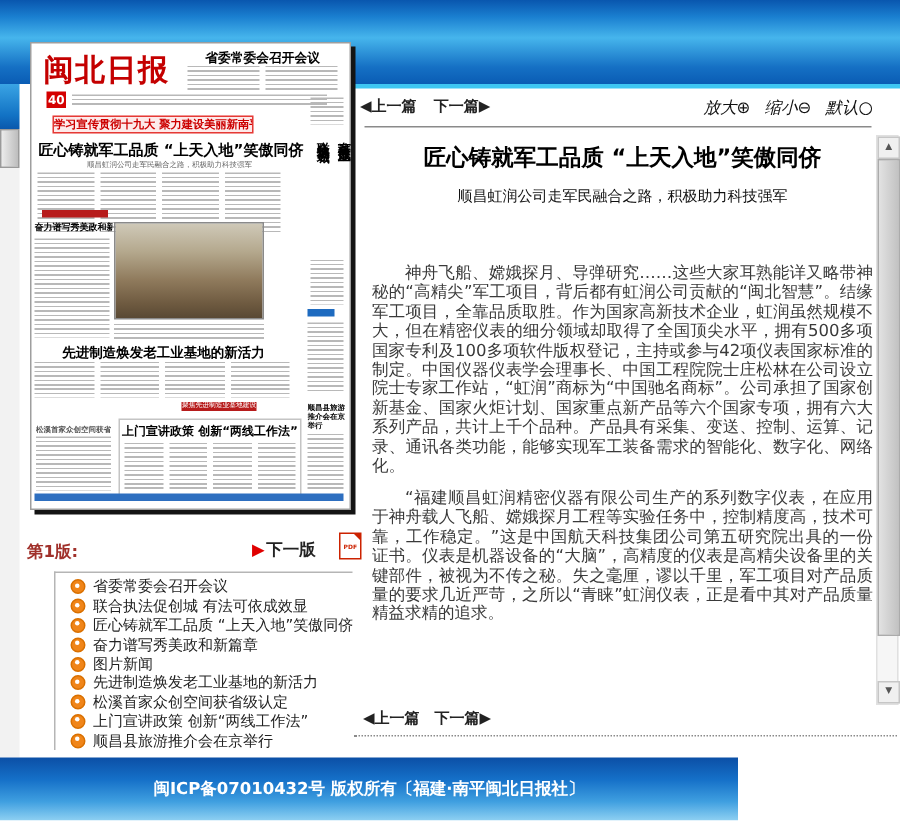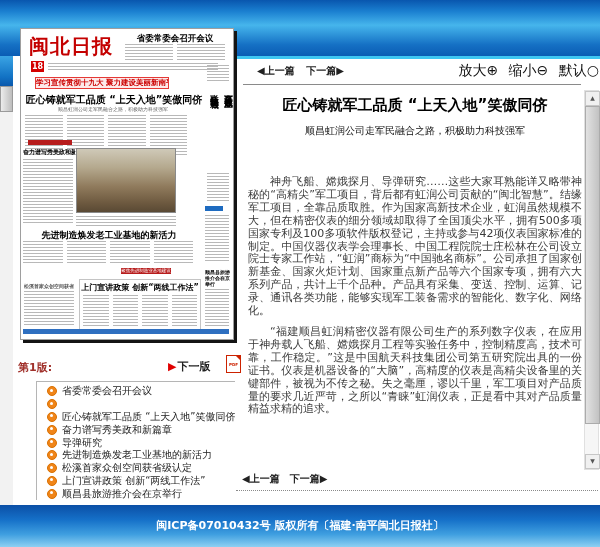--- a/index.html
+++ b/index.html
@@ -86,25 +86,25 @@
   .article-list{position:absolute;left:36px;top:381px;width:198px;border-top:1px solid #b5b5b5;
     border-left:1px solid #b5b5b5;padding-top:3px;}
   .list-item{display:flex;align-items:center;height:12.8px;padding-left:10px;font-size:10px;
     color:#222;cursor:pointer;white-space:nowrap;overflow:hidden;}
   .bullet{position:relative;width:8px;height:8px;border-radius:50%;background:#f08519;
     border:1px solid #d97000;margin-right:5px;flex:0 0 auto;}
   .bullet::after{content:"";position:absolute;left:1.5px;top:1.5px;width:3px;height:3px;
     background:#fff;border-radius:50%;}
   
   .cyan-line{position:absolute;left:236px;top:56px;width:364px;height:3px;background:#3ec6f2;}
-  .rtoolbar{position:absolute;left:257px;top:62px;width:342px;height:18px;display:flex;align-items:center;}
+  .rtoolbar{position:absolute;left:240px;top:62px;width:342px;height:18px;display:flex;align-items:center;}
   .tb-left{font-size:10px;font-weight:bold;color:#222;}
   .tb-left span{cursor:pointer;margin-right:8px;}
   .tb-date{position:absolute;left:50%;transform:translateX(-50%);font-size:11px;font-weight:bold;color:#111;white-space:nowrap;}
-  .tb-zoom{margin-left:auto;font-size:14px;color:#111;white-space:nowrap;}
+  .tb-zoom{margin-left:auto;font-size:11px;color:#111;white-space:nowrap;font-style:italic;}
   .tb-zoom .zc{cursor:pointer;margin-left:6px;}
   .tb-rule{position:absolute;left:243px;top:84px;width:338px;border-top:1px solid #8a8a8a;}
   .article-title{position:absolute;left:248px;top:96px;width:334px;text-align:center;
     font-size:15px;font-weight:bold;color:#000;white-space:nowrap;overflow:hidden;}
   .article-subtitle{position:absolute;left:248px;top:124px;width:334px;text-align:center;
     font-size:10px;color:#111;white-space:nowrap;overflow:hidden;}
   .article-body{position:absolute;left:248px;top:176px;width:334px;height:291px;overflow:hidden;
     font-size:11px;line-height:12.9px;color:#3a3a3a;text-align:justify;}
   .article-body p{margin:0 0 8px;text-indent:2em;}
   
@@ -113,21 +113,21 @@
     font-size:6px;line-height:12px;text-align:center;color:#555;cursor:pointer;}
   .sb-up{top:0;}
   .sb-down{bottom:0;}
   .sb-thumb{position:absolute;left:0;top:15px;width:13px;height:316px;border:1px solid #ababab;
     background:linear-gradient(90deg,#e2e2e2,#c2c2c2);cursor:pointer;}
   .bnav{position:absolute;left:242px;top:471px;height:16px;display:flex;align-items:center;
     font-size:10px;font-weight:bold;color:#222;}
   .bnav span{cursor:pointer;margin-right:10px;}
   .bnav-rule{position:absolute;left:236px;top:490px;width:362px;border-top:1px dotted #8a8a8a;}
   
-  .footer{position:absolute;left:0;top:505px;width:600px;height:42px;
+  .footer{position:absolute;left:0;top:505px;width:492px;height:42px;
     background:linear-gradient(180deg,#0b4fa6 0%,#1570c8 35%,#3f9fe0 70%,#8ed0f2 100%);
     color:#ffffff;font-size:11px;font-weight:bold;text-align:center;line-height:42px;white-space:nowrap;}
 </style>
 </head>
 <body>
 
 <div class="header"></div>
 <div class="site-title">闽北日报</div>
 <div class="organizer">主办单位：福建南平闽北日报社</div>
 <div class="hlink-home">返回首页</div>
@@ -137,21 +137,21 @@
 <div class="strip-thumb"></div>
 <div class="strip-track"></div>
 
 <div class="paper">
   <div class="masthead">闽北日报</div>
   <div class="pt-headline">省委常委会召开会议</div>
   <div class="cols pt-text">
       <div class="ft"></div>
       <div class="ft"></div>
     </div>
-  <div class="issue-box">18</div>
+  <div class="issue-box">40</div>
   <div class="ft info-line"></div>
   <div class="banner">学习宣传贯彻十九大  聚力建设美丽新南平</div>
   <div class="main-head">匠心铸就军工品质 “上天入地”笑傲同侪</div>
   <div class="main-sub">顺昌虹润公司走军民融合之路，积极助力科技强军</div>
   <div class="cols body-cols">
       <div class="ft"></div>
       <div class="ft"></div>
       <div class="ft"></div>
       <div class="ft"></div>
     </div>
@@ -197,32 +197,33 @@
     <span>PDF</span>
   </div>
 
 <div class="article-list">
   <div class="list-item">
       <span class="bullet"></span>
       <span>省委常委会召开会议</span>
     </div>
   <div class="list-item">
       <span class="bullet"></span>
+      <span>联合执法促创城 有法可依成效显</span>
     </div>
   <div class="list-item">
       <span class="bullet"></span>
       <span>匠心铸就军工品质 “上天入地”笑傲同侪</span>
     </div>
   <div class="list-item">
       <span class="bullet"></span>
       <span>奋力谱写秀美政和新篇章</span>
     </div>
   <div class="list-item">
       <span class="bullet"></span>
-      <span>导弹研究</span>
+      <span>图片新闻</span>
     </div>
   <div class="list-item">
       <span class="bullet"></span>
       <span>先进制造焕发老工业基地的新活力</span>
     </div>
   <div class="list-item">
       <span class="bullet"></span>
       <span>松溪首家众创空间获省级认定</span>
     </div>
   <div class="list-item">

